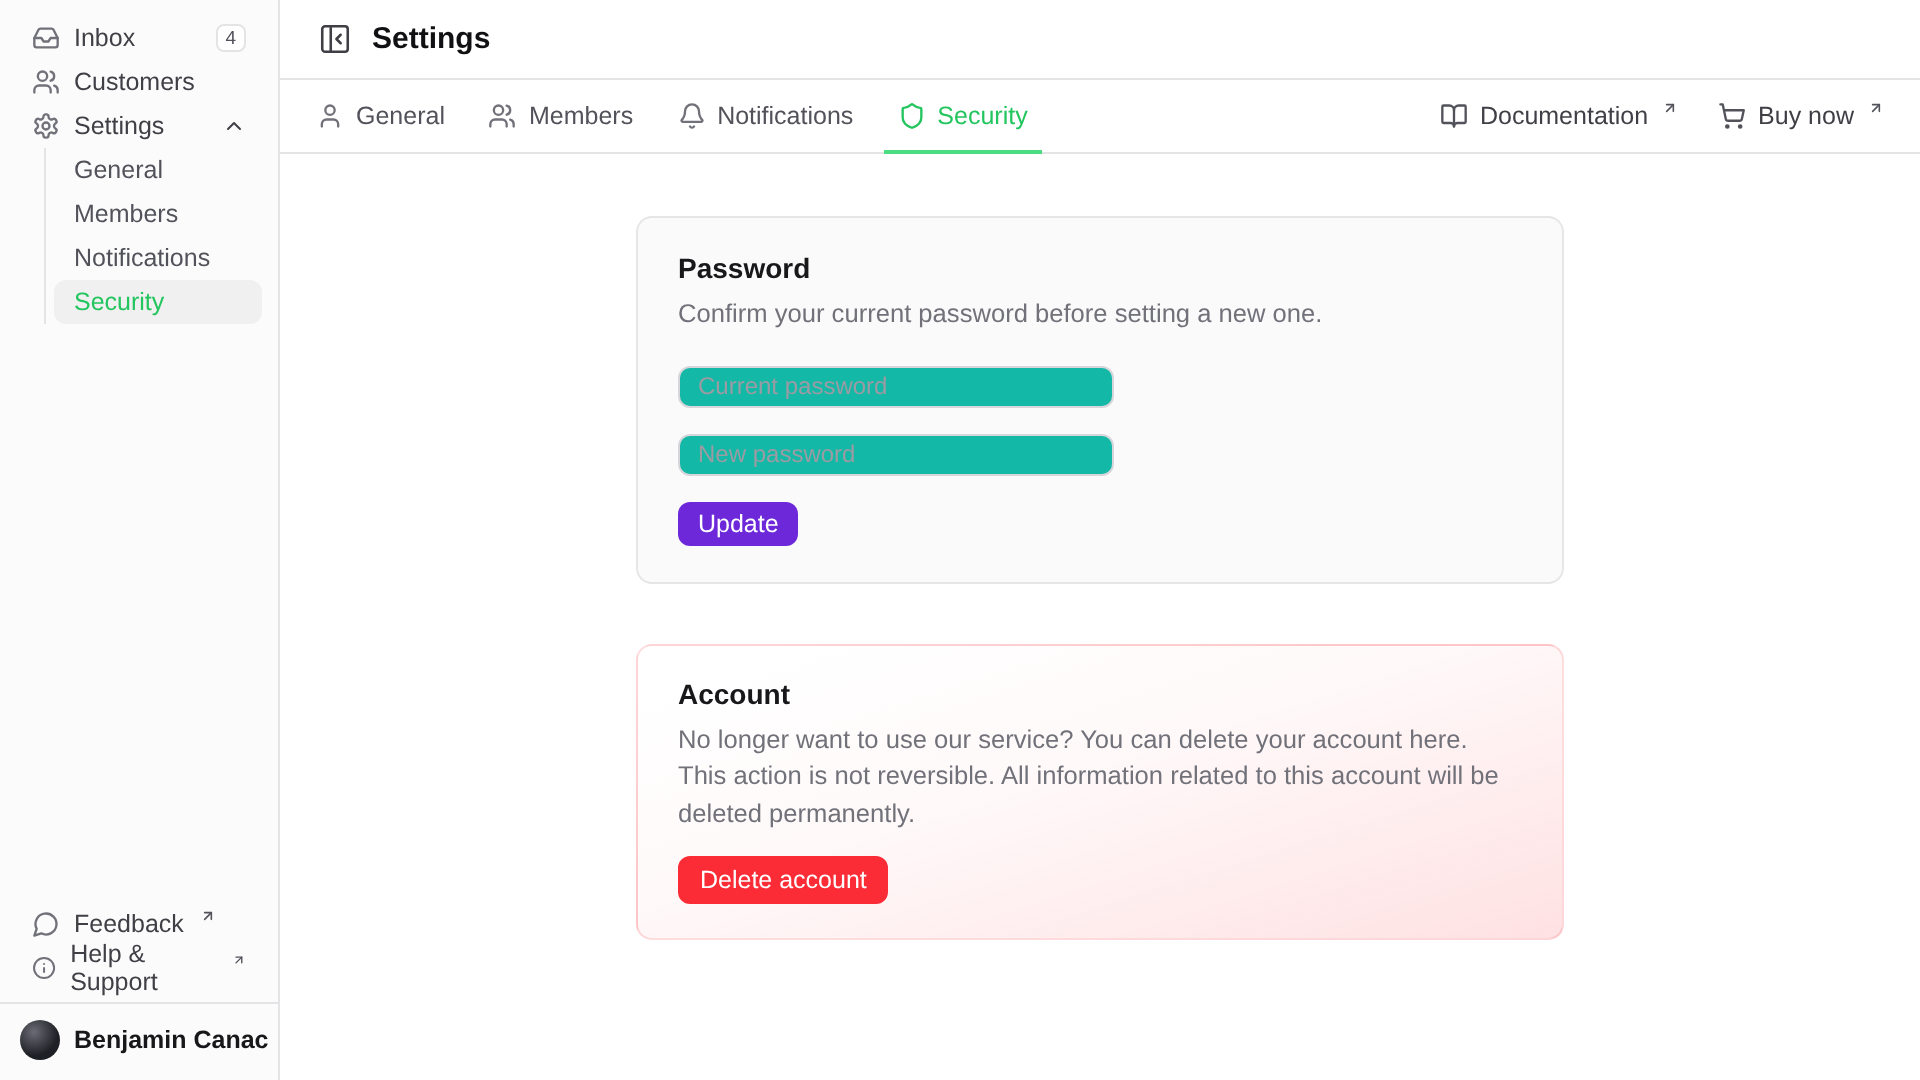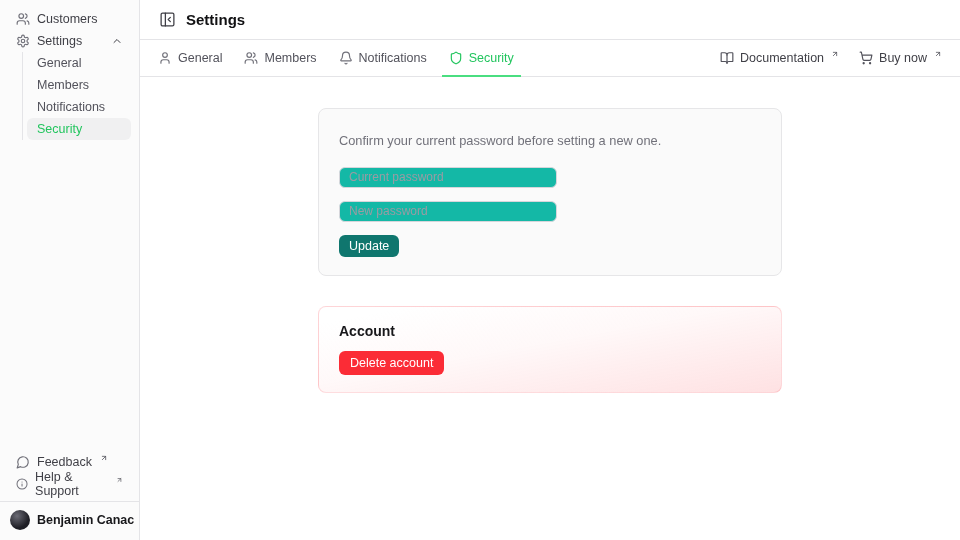--- a/index.html
+++ b/index.html
@@ -74,37 +74,45 @@
   .card-desc { font-size:12.8px; color:#71717a; margin-top:6px; line-height:1.45; }
 
   .password-card { background:#fafafa; border:1px solid #e6e6e8; padding:17px 20px 18px; }
   .pw-input { display:block; width:218px; height:21px; margin-top:13px; border:1px solid #d6d6db;
     border-radius:6px; background:#14b8a6; padding:0 9px; font-size:12px;
     font-family:"Liberation Sans", sans-serif; color:#18181b; outline:none; }
   .pw-input:first-of-type { margin-top:16px; }
   .pw-input::placeholder { color:#9b9ba3; }
   .btn { display:inline-block; border:none; border-radius:6px; color:#fff; font-size:12.5px;
     font-weight:500; font-family:"Liberation Sans", sans-serif; padding:4px 10px; cursor:pointer; margin-top:13px; }
-  .btn-primary { background:#0f766e; }
+  .btn-primary { background:#6d28d9; }
   .btn-danger { background:#fb2c36; padding:5px 11px; margin-top:12px; }
 
   .account-card { margin-top:30px; padding:16px 20px 17px;
     border:1px solid rgba(251,44,54,0.16);
     background:linear-gradient(to top left, rgba(251,44,54,0.14), rgba(251,44,54,0.03) 55%, #ffffff 90%); }
 </style>
 </head>
 <body>
 
 <div class="app">
 
   <aside class="sidebar">
 
 
 
     <nav class="nav">
+      <div class="nav-item">
+        <svg class="ic ic14 muted-ic" viewBox="0 0 24 24">
+            <polyline points="22 12 16 12 14 15 10 15 8 12 2 12"></polyline>
+            <path d="M5.45 5.11 2 12v6a2 2 0 0 0 2 2h16a2 2 0 0 0 2-2v-6l-3.45-6.89A2 2 0 0 0 16.76 4H7.24a2 2 0 0 0-1.79 1.11z"></path>
+          </svg>
+        <span>Inbox</span>
+        <span class="badge">4</span>
+      </div>
       <div class="nav-item">
         <svg class="ic ic14 muted-ic" viewBox="0 0 24 24">
             <path d="M16 21v-2a4 4 0 0 0-4-4H6a4 4 0 0 0-4 4v2"></path>
             <circle cx="9" cy="7" r="4"></circle>
             <path d="M22 21v-2a4 4 0 0 0-3-3.87"></path>
             <path d="M16 3.13a4 4 0 0 1 0 7.75"></path>
           </svg>
         <span>Customers</span>
       </div>
       <div class="nav-item">
@@ -236,26 +244,28 @@
               <path d="M7 7h10v10"></path>
               <path d="M7 17 17 7"></path>
             </svg>
         </div>
       </div>
     </div>
 
     <div class="content">
 
       <section class="card password-card">
+        <h2 class="card-title">Password</h2>
         <p class="card-desc">Confirm your current password before setting a new one.</p>
         <input type="password" class="pw-input" placeholder="Current password" style="">
         <input type="password" class="pw-input" placeholder="New password" style="">
         <button class="btn btn-primary">Update</button>
       </section>
 
       <section class="card account-card">
         <h2 class="card-title">Account</h2>
+        <p class="card-desc">No longer want to use our service? You can delete your account here. This action is not reversible. All information related to this account will be deleted permanently.</p>
         <button class="btn btn-danger">Delete account</button>
       </section>
 
     </div>
   </main>
 </div>
 
 </body></html>

